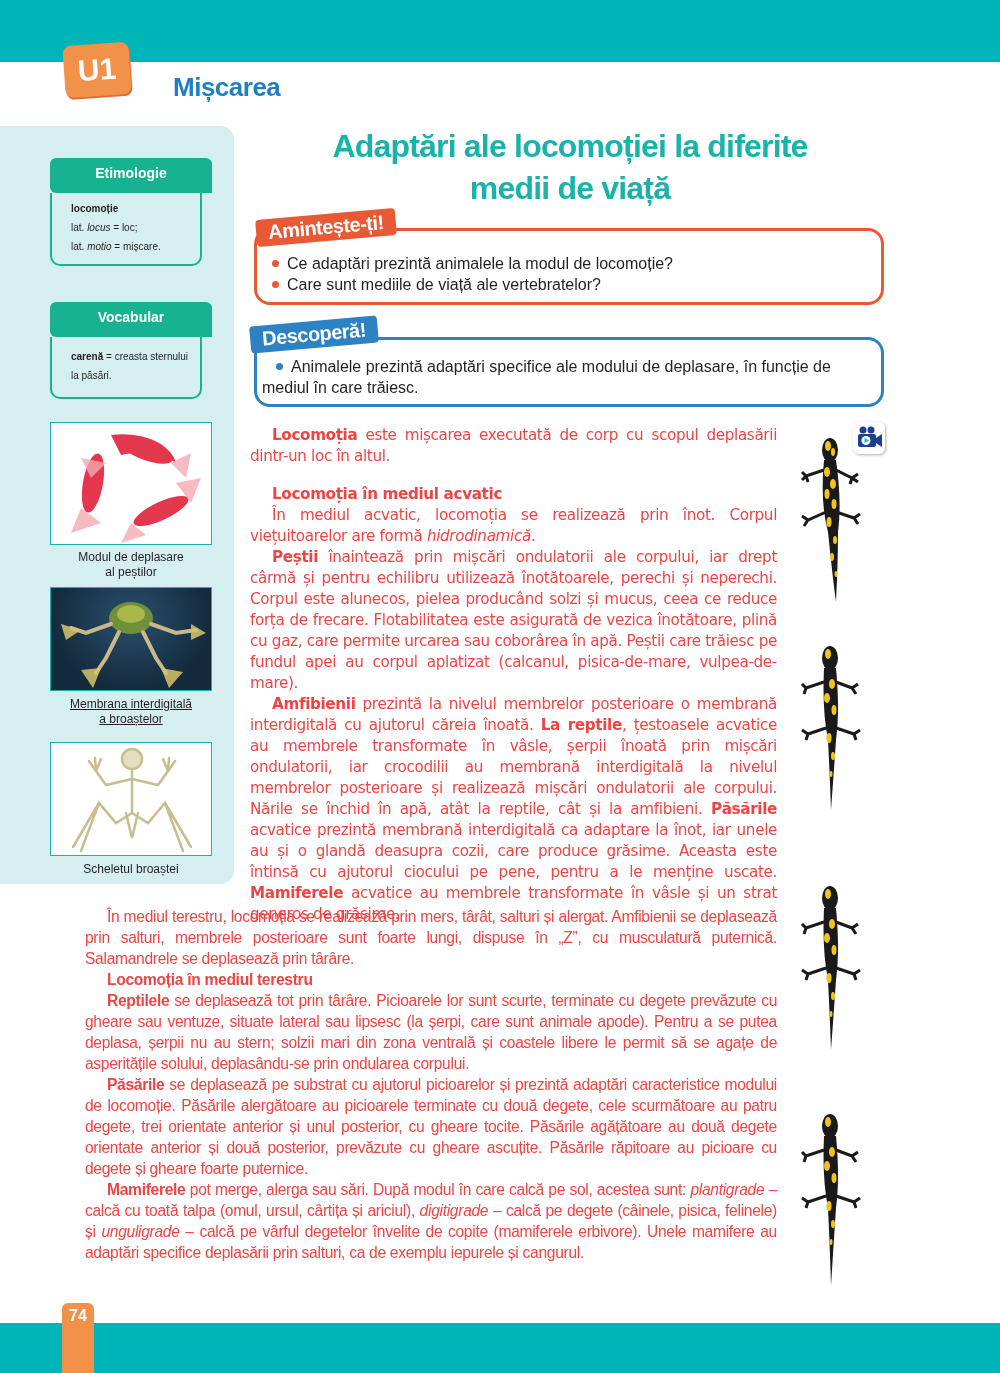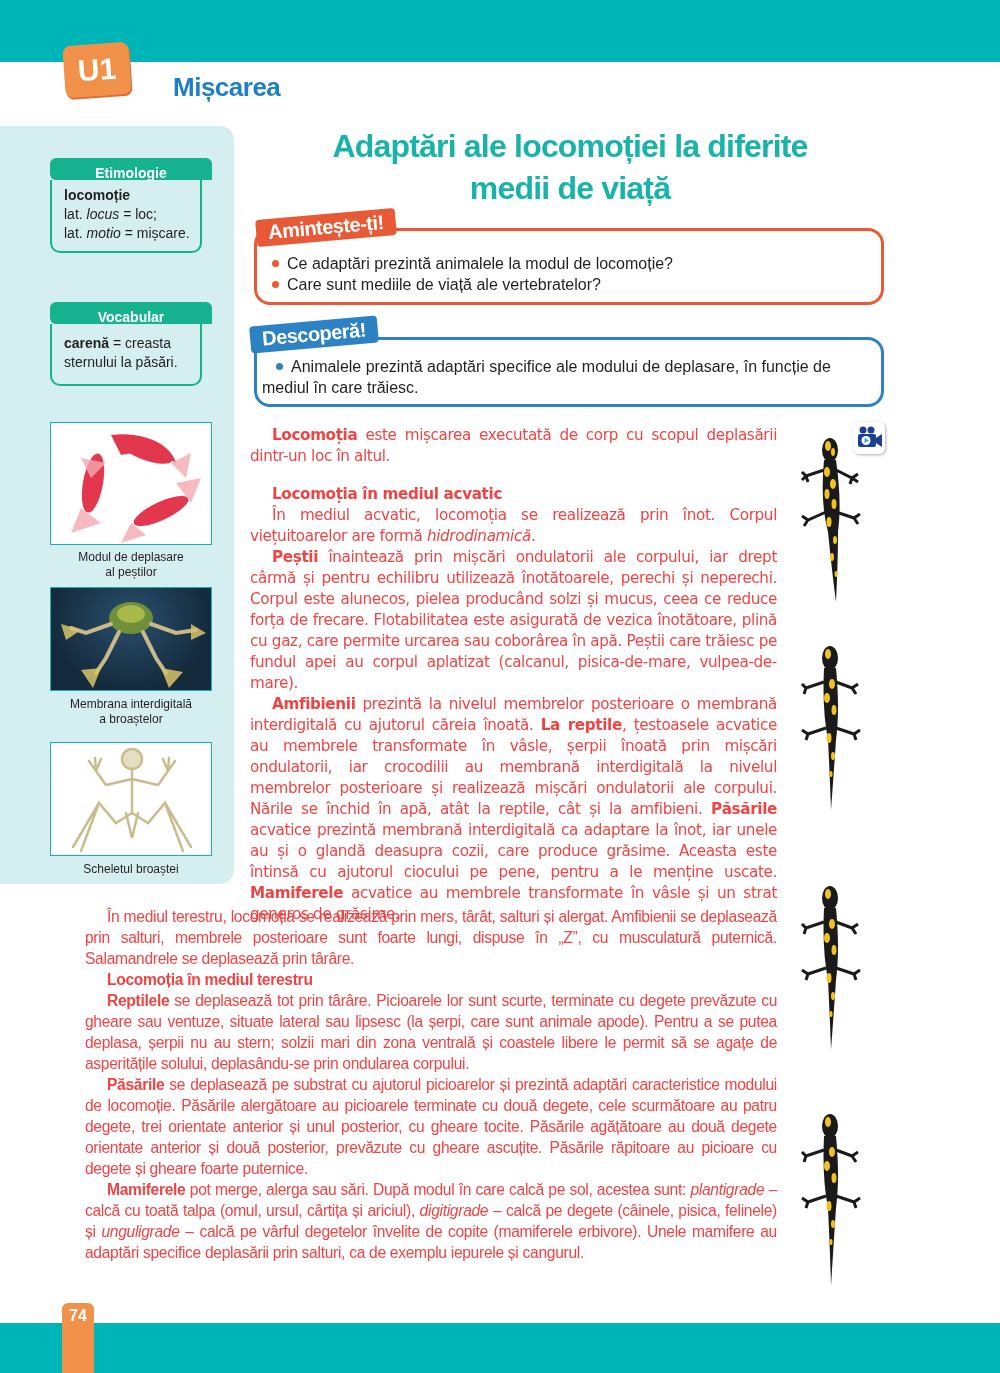--- a/index.html
+++ b/index.html
@@ -12,23 +12,23 @@
   .unit-badge { position: absolute; left: 64px; top: 44px; width: 66px; height: 52px; background: #f2924a;
     border-radius: 8px; transform: rotate(-4deg); box-shadow: 1px 2px 0 #e06a3a;
     color: #fff; font-weight: bold; font-size: 30px; display: flex; align-items: center; justify-content: center; }
   .chapter-title { position: absolute; left: 173px; top: 72px; font-size: 26px; font-weight: bold; color: #1f7fc4;
     font-family: "Liberation Sans", sans-serif; letter-spacing: -0.5px; }
 
   .sidebar { position: absolute; left: 0; top: 126px; width: 234px; height: 758px; background: #d5eef0;
     border-radius: 0 14px 14px 0; }
   .side-box { position: absolute; left: 50px; width: 152px; }
   .side-box .hdr { background: #17b28f; color: #fff; font-weight: bold; font-size: 14px; text-align: center;
-    height: 22px; line-height: 31px; border-radius: 6px 6px 0 6px; margin-right: -10px; }
-  .side-box .body { border: 2px solid #17b28f; border-top: none; border-radius: 0 0 10px 10px; padding: 6px 10px 8px 12px;
-    font-size: 14px; line-height: 19px; color: #231f20; font-family: "Liberation Sans", sans-serif; }
+    height: 35px; line-height: 31px; border-radius: 6px 6px 0 6px; margin-right: -10px; }
+  .side-box .body { border: 2px solid #17b28f; border-top: none; border-radius: 0 0 10px 10px; padding: 6px 10px 8px 19px;
+    font-size: 10px; line-height: 19px; color: #231f20; font-family: "Liberation Sans", sans-serif; }
   .side-box .body b { font-weight: bold; }
   .side-box .body i { font-style: italic; }
 
   .fig { position: absolute; left: 50px; width: 162px; border: 1.5px solid #17b2b0; background: #fff; overflow: hidden; }
   .fig-cap { position: absolute; left: 40px; width: 182px; text-align: center; font-size: 12px; line-height: 15px; color: #231f20; }
 
   .lesson-title { position: absolute; left: 300px; top: 125px; width: 540px; text-align: center;
     font-size: 32px; font-weight: bold; color: #19b3aa; line-height: 42px; letter-spacing: -0.8px; }
 
   .callout { position: absolute; left: 254px; width: 630px; border: 3px solid; border-radius: 16px; background: #fff; }
@@ -113,21 +113,21 @@
       <path d="M92 44 L105 70 L115 85"></path>
     </g>
     <g fill="#d8c46a" opacity="0.85">
       <path d="M10 36 L30 42 L15 52 Z"></path>
       <path d="M140 36 L155 45 L140 52 Z"></path>
       <path d="M30 82 L50 80 L42 100 Z"></path>
       <path d="M110 80 L132 84 L118 100 Z"></path>
     </g>
   </svg>
 </div>
-<div class="fig-cap" style="top:697px;">
+<div class="fig-cap" style="top:697px;text-decoration:underline;">
   <span>Membrana interdigitală</span><br>
   <span>a broaștelor</span>
 </div>
 
 <div class="fig" style="top:742px; height:114px;">
   <svg width="162" height="114" viewBox="0 0 162 114">
     <g stroke="#c8bd8e" stroke-width="2.5" fill="none" stroke-linecap="round">
       <circle cx="81" cy="16" r="10" fill="#e6dfbf"></circle>
       <line x1="81" y1="26" x2="81" y2="70"></line>
       <path d="M81 36 L55 42 L45 28 M45 28 L38 18 M45 28 L44 15 M45 28 L50 16"></path>

